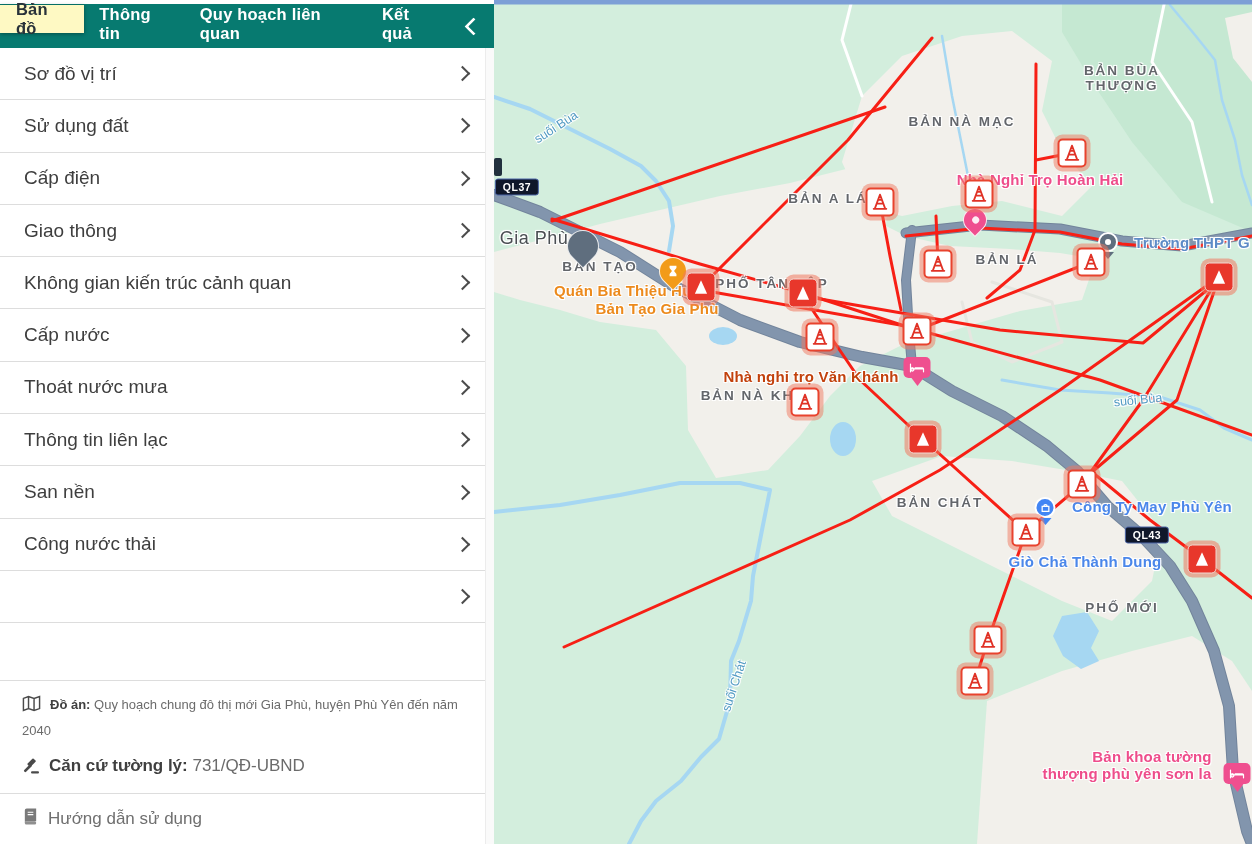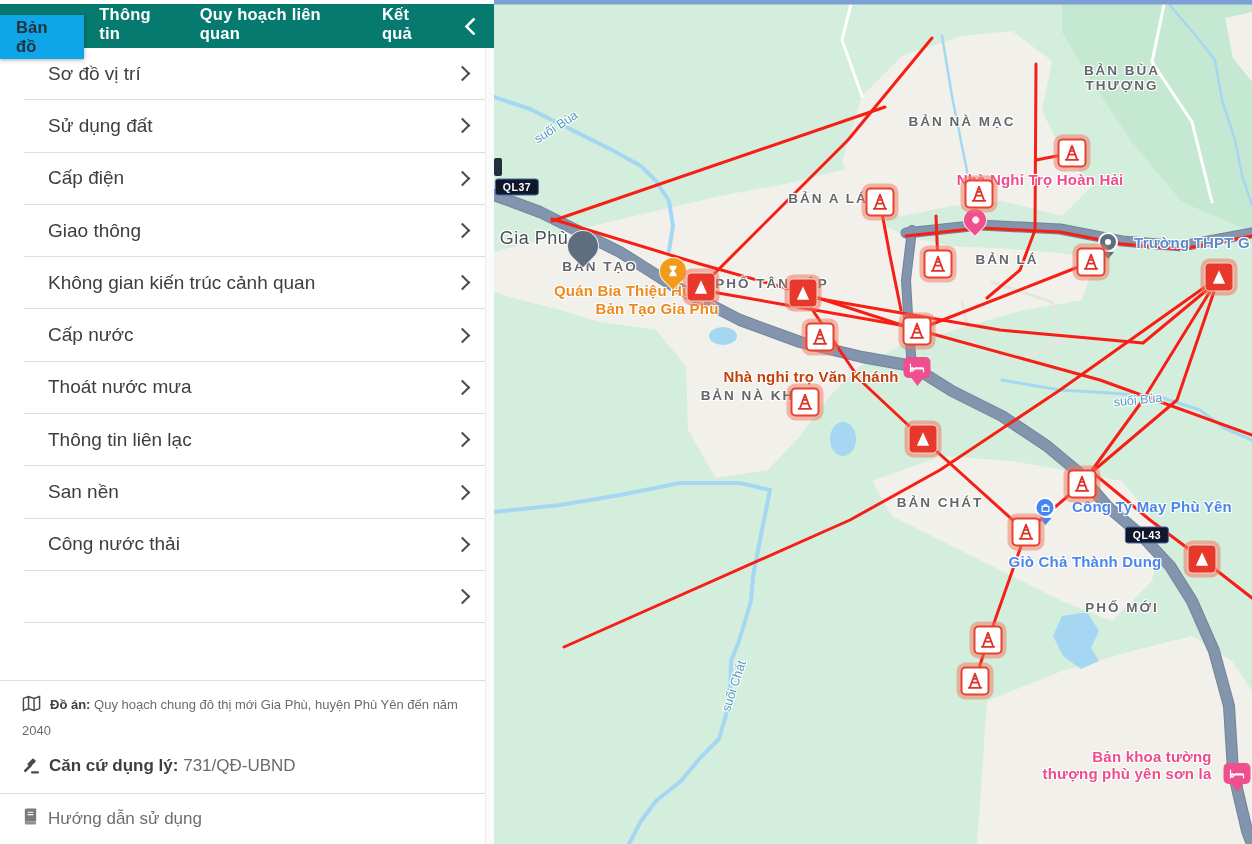--- a/index.html
+++ b/index.html
@@ -7,27 +7,27 @@
   .app{display:flex;width:1252px;height:844px;}
 
   
   .sidebar{width:494px;height:844px;background:#fff;display:flex;flex-direction:column;
     position:relative;flex:0 0 494px;z-index:5;}
   .tabbar{position:relative;height:48px;flex:0 0 48px;background:#fff;}
   .tabbar .teal-strip{position:absolute;left:0;right:0;top:4px;height:44px;background:#077a70;}
   .tabs{position:absolute;left:0;right:0;top:0;height:48px;display:flex;align-items:flex-start;}
   .tab{height:40px;padding:0 15px;margin-top:4px;display:flex;align-items:center;
     color:#fff;font-size:16.5px;font-weight:bold;cursor:pointer;letter-spacing:.2px;}
-  .tab.active{margin-top:15px;height:44px;background:#0ea5e9;color:#28323a;
+  .tab.active{margin-top:5px;height:28px;background:#fef9c3;color:#28323a;
     box-shadow:0 1px 4px rgba(0,0,0,.35);padding:0 16px;}
   .collapse-btn{margin-left:auto;margin-top:4px;height:44px;width:44px;display:flex;
     align-items:center;justify-content:center;cursor:pointer;}
   .chev-left{width:10px;height:10px;border:solid #fff;border-width:0 0 3.5px 3.5px;
     transform:rotate(45deg);border-radius:1px;}
-  .menu{flex:0 0 auto;margin-left:24px;}
+  .menu{flex:0 0 auto;}
   .menu-item{height:51.3px;display:flex;align-items:center;padding:0 26px 0 24px;
     border-bottom:1px solid #ddd;cursor:pointer;}
   .menu-item span.lbl{font-size:19px;color:#3e3e3e;}
   .chev-right{margin-left:auto;width:9px;height:9px;border:solid #4c4c4c;
     border-width:0 2.4px 2.4px 0;transform:rotate(-45deg);}
   .spacer{flex:1 1 auto;}
   .side-footer{flex:0 0 auto;border-top:1px solid #ddd;}
   .proj-block{padding:12px 20px 4px 22px;font-size:13px;line-height:23px;color:#6b6b6b;}
   .proj-block b{color:#3f3f3f;}
   .legal-block{padding:10px 20px 14px 22px;font-size:17px;color:#6b6b6b;}
@@ -143,21 +143,21 @@
       </div>
       <div class="legal-block">
         <span class="f-icon">
           <svg width="18" height="16" viewBox="0 0 20 18">
               <g fill="#4a4a4a">
                 <rect x="8.2" y="0.5" width="5" height="9.5" rx="1" transform="rotate(45 10.7 5.2)"></rect>
                 <rect x="1" y="10" width="11" height="3" rx="1.2" transform="rotate(-45 6.5 11.5)"></rect>
                 <rect x="10" y="15" width="9" height="2.4" rx="1.2"></rect>
               </g>
             </svg>
-        </span><b>Căn cứ dụng lý:</b>
+        </span><b>Căn cứ tường lý:</b>
         <span>731/QĐ-UBND</span>
       </div>
       <div class="guide-row">
         <span class="f-icon">
           <svg width="17" height="17" viewBox="0 0 18 18">
               <path d="M3 2.5 a2 2 0 0 1 2-2 h10 v13.5 h-10 a2 2 0 0 0 -2 2 z" fill="#7a7a7a"></path>
               <rect x="3" y="14" width="12" height="3.4" rx="1.6" fill="#8f8f8f"></rect>
               <path d="M6 4.5 h6 M6 7 h6" stroke="#fff" stroke-width="1.2"></path>
             </svg>
         </span>

